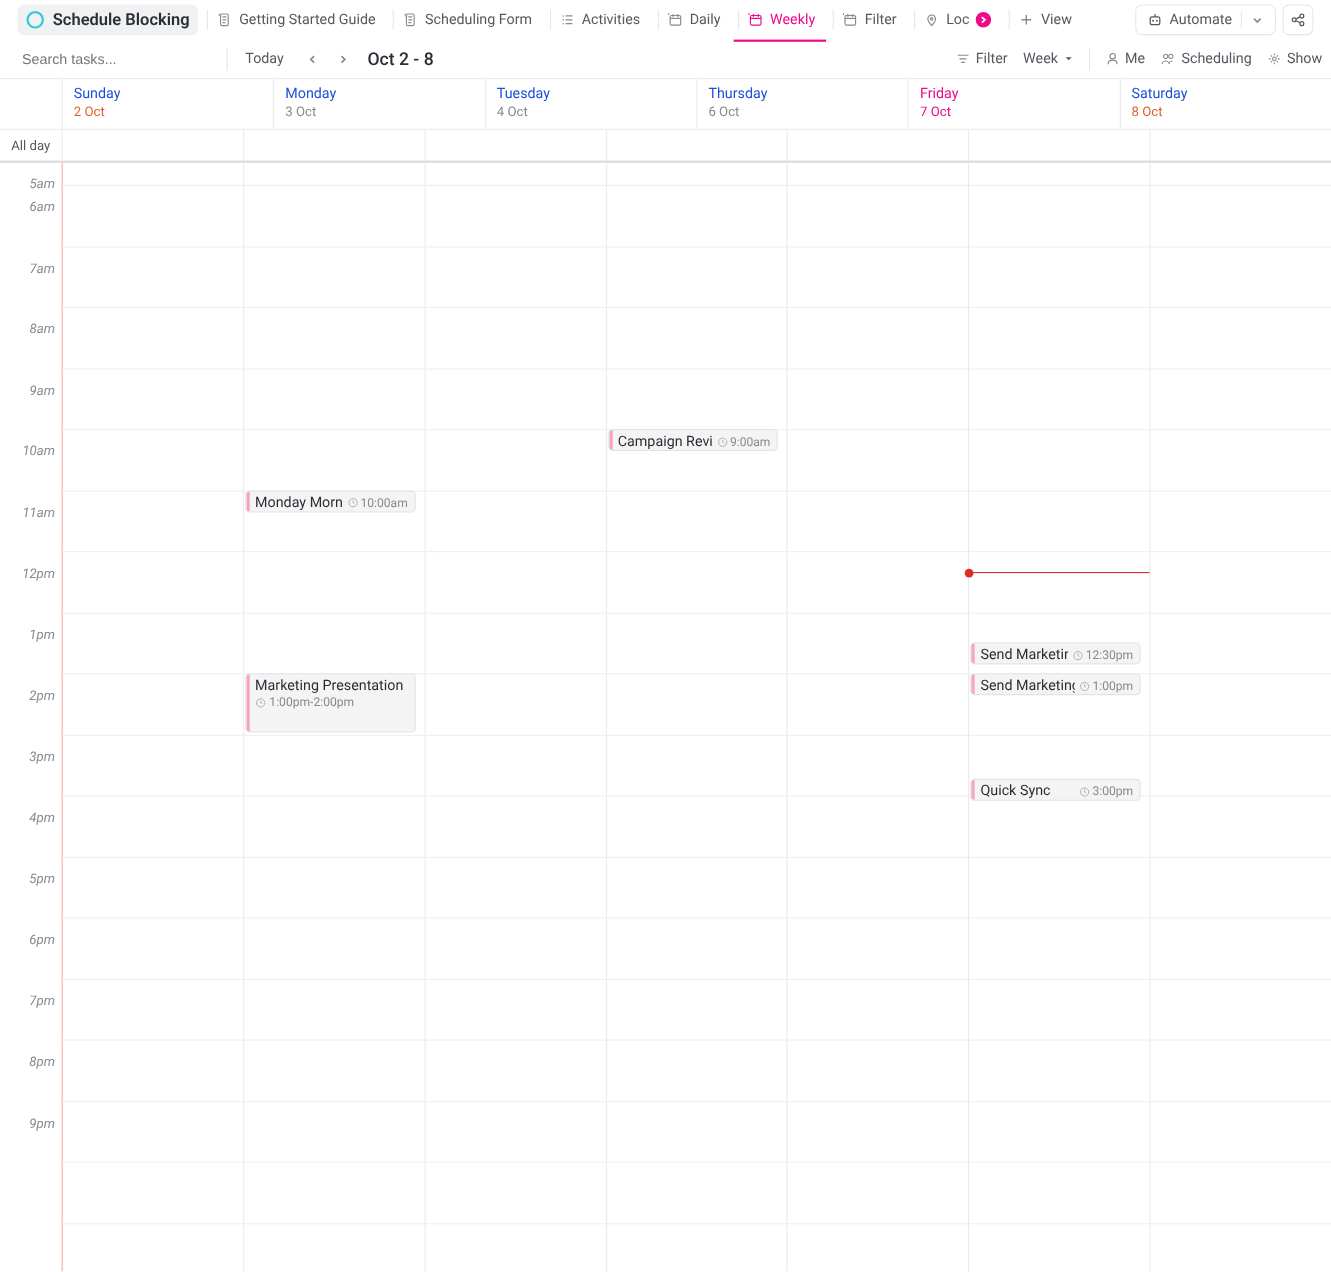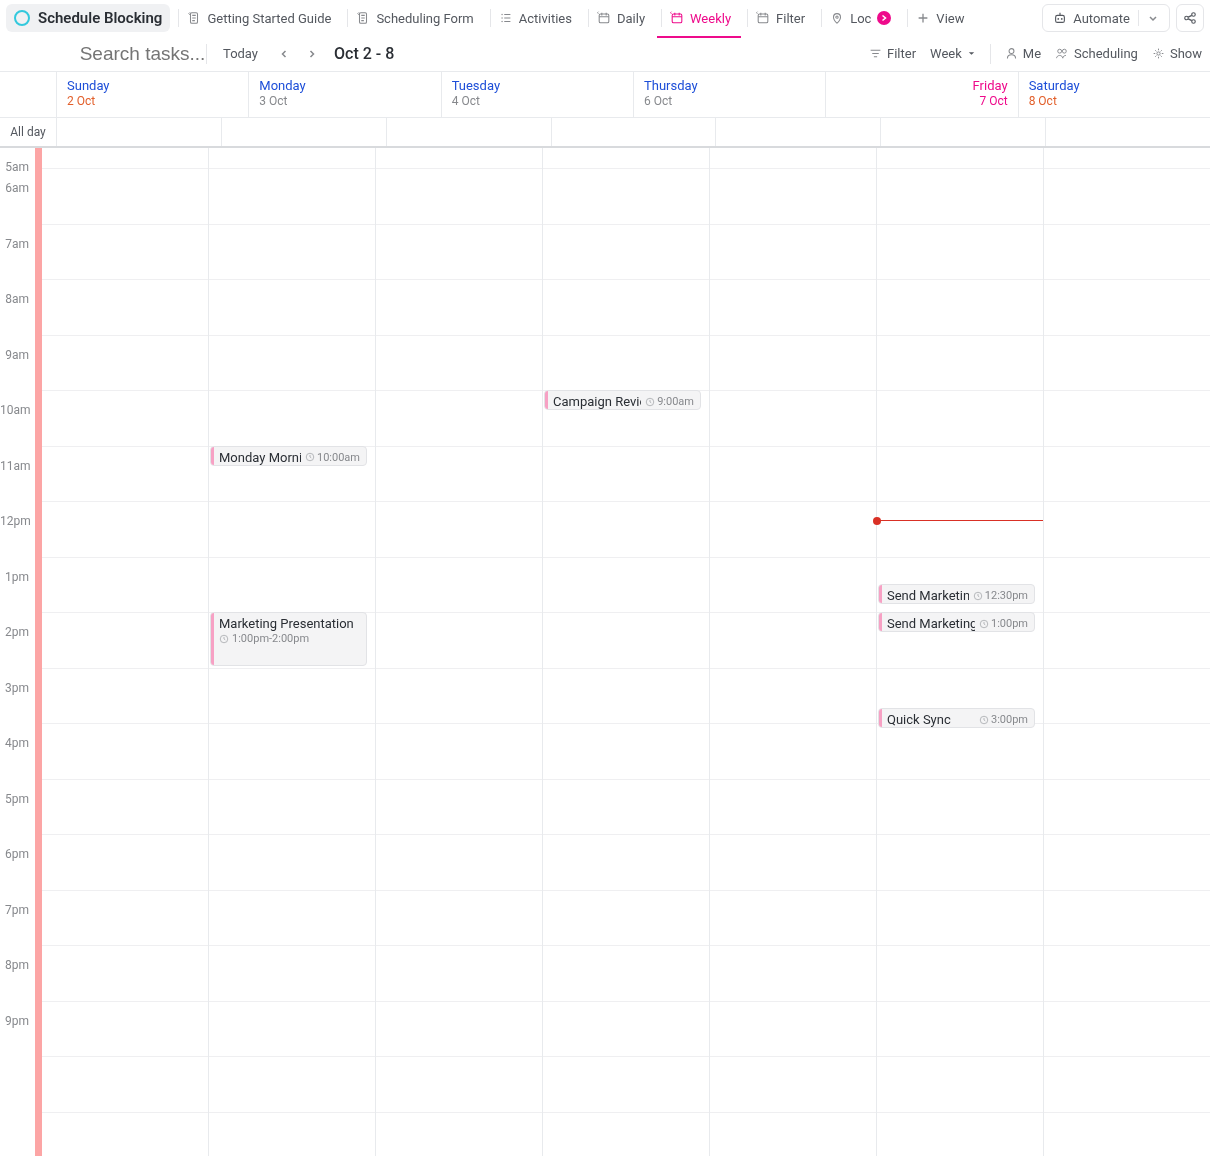--- a/index.html
+++ b/index.html
@@ -1,64 +1,64 @@
 <!DOCTYPE html>
 <html><head>
 <meta charset="utf-8">
 <style>
   * { box-sizing: border-box; margin: 0; padding: 0; }
   body { font-family: -apple-system, BlinkMacSystemFont, "Segoe UI", Roboto, sans-serif; font-size: 13px; color: #2a2e34; width: 1210px; height: 1156px; overflow: hidden; background: #fff; }
   
   
-  .topbar { display: flex; align-items: center; height: 36px; border-bottom: none; padding: 0 6px; gap: 4px; }
+  .topbar { display: flex; align-items: center; height: 36px; border-bottom: none; padding: 0 16px; gap: 4px; }
   .brand { display: flex; align-items: center; gap: 8px; padding: 4px 8px; background: #f0f1f3; border-radius: 6px; height: 28px; }
   .brand-icon { width: 16px; height: 16px; border: 2.5px solid #33c9dd; border-radius: 50%; }
   .brand-title { font-weight: 600; font-size: 15px; color: #2a2e34; }
   .tab { display: flex; align-items: center; gap: 6px; padding: 4px 10px; height: 28px; color: #54585f; border-radius: 6px; cursor: pointer; position: relative; white-space: nowrap; }
   .tab .sep { width: 1px; height: 18px; background: #e5e6e9; margin-left: -6px; margin-right: 2px;}
   .tab-icon { width: 14px; height: 14px; flex-shrink: 0; }
   .tab-active { color: #ee0a8b; }
   .tab-active::after { content:""; position:absolute; left:0; right:0; bottom:-6px; height:2px; background:#ee0a8b; }
   .badge-dot { width: 14px; height: 14px; border-radius: 50%; background: #ee0a8b; display: inline-flex; align-items: center; justify-content: center; }
   .badge-dot svg { width:10px; height:10px; }
   .right-group { margin-left: auto; display: flex; align-items: center; gap: 6px; }
   .chip-btn { display: flex; align-items: center; gap: 6px; border: 1px solid #e5e6e9; border-radius: 6px; padding: 4px 10px; height: 28px; color: #54585f; cursor: pointer; }
   
   
   .toolbar { display: flex; align-items: center; height: 36px; gap: 8px; padding: 0 8px; border-bottom: 1px solid #e8eaed; }
   .search-wrap { display: flex; align-items: center; gap: 6px; width: 190px; padding: 4px 6px; color: #a9acb0; }
-  .search-wrap input { border: none; outline: none; font-size: 19px; flex:1; color:#15803d;text-align:center; }
+  .search-wrap input { border: none; outline: none; font-size: 13px; flex:1; color:#15803d; }
   .vdiv { width: 1px; height: 20px; background: #e5e6e9; }
   .today-btn { padding: 2px 8px; color: #54585f; cursor: pointer; }
   .nav-arrow { padding: 2px 4px; color: #87898d; cursor: pointer; }
   .date-range { font-size: 16px; font-weight: 500; color: #2a2e34; margin-left: 4px; }
   .tb-right { margin-left: auto; display: flex; align-items: center; gap: 14px; color: #54585f; }
   .tb-item { display: flex; align-items: center; gap: 5px; cursor: pointer; font-size: 13px; }
   
   
   .day-headers { display: flex; height: 46px; border-bottom: 1px solid #e8eaed; }
   .gutter-head { width: 57px; border-right: 1px solid #e8eaed; }
   .day-head { flex: 1; border-right: 1px solid #e8eaed; padding: 6px 10px; }
   .day-head:last-child { border-right: none; }
   .day-name { font-size: 13px; color: #1d4ed8; }
   .day-date { font-size: 12px; margin-top: 1px; }
   .orange { color: #e25f2b; }
-  .pink { color: #ee0a8b; text-align: right; }
+  .pink { color: #ee0a8b; }
   .gray { color: #87898d; }
   
   
   .allday-row { display: flex; height: 30px; border-bottom: 2px solid #d8dadd; }
   .gutter-allday { width: 57px; border-right: 1px solid #e8eaed; display:flex; align-items:center; justify-content:center; font-size:12px; color:#54585f;}
   .allday-cell { flex:1; border-right: 1px solid #e8eaed; }
   .allday-cell:last-child { border-right:none; }
   
   
   .grid-wrap { position: relative; height: calc(1156px - 36px - 36px - 46px - 30px); overflow: hidden; }
   .grid { display: flex; position: absolute; inset:0; }
-  .gutter { width: 42px; border-right: 7px solid #fca5a5; }
+  .gutter { width: 57px; border-right: 1px solid #fca5a5; font-style: italic; }
   .hour-label { height: 55.5px; text-align: right; padding-right: 6px; font-size: 12px; color: #87898d; position: relative; top: -7px; }
   .hour-label:first-child { top: 12px; height: 40px;}
   .day-col { flex:1; border-right: 1px solid #e8eaed; position: relative; }
   .day-col:last-child { border-right:none; }
   .hour-line { position:absolute; left:0; right:0; border-top:1px solid #efeff1; }
   
   .event { position: absolute; left: 1px; right: 8px; background: #f4f4f5; border: 1px solid #e2e3e6; border-radius: 4px; overflow: hidden; padding: 3px 6px 3px 8px; display: flex; flex-direction: column; cursor: pointer; }
   .event::before { content:""; position:absolute; left:0; top:0; bottom:0; width:3px; background:#f7a1c4; }
   .event-row1 { display:flex; align-items:center; justify-content:space-between; gap:4px; }
   .event-title { font-size: 13px; color:#2a2e34; white-space:nowrap; overflow:hidden; text-overflow: clip; flex:1; }

